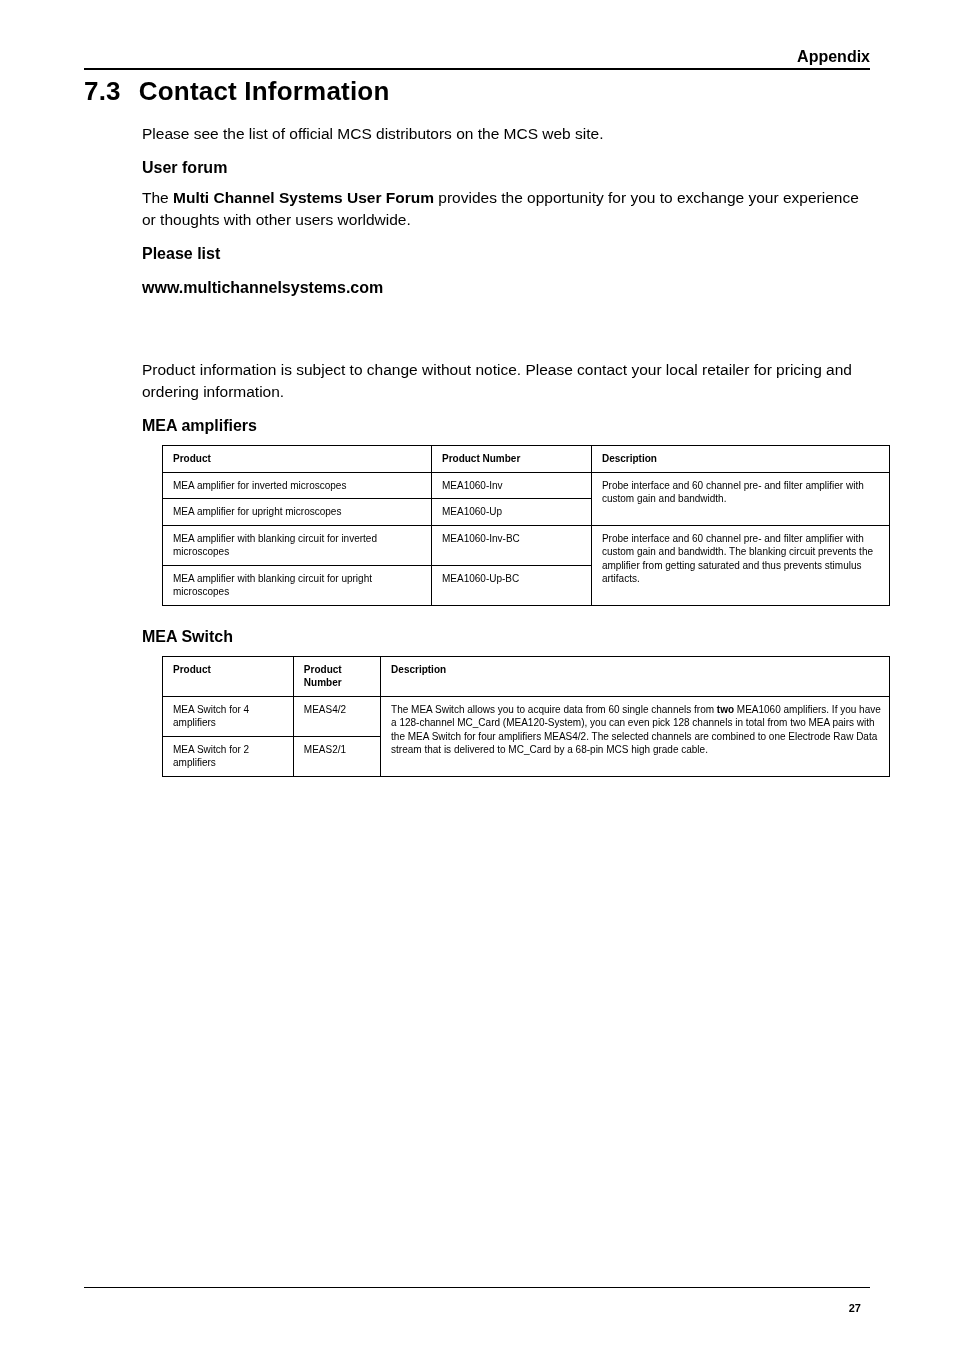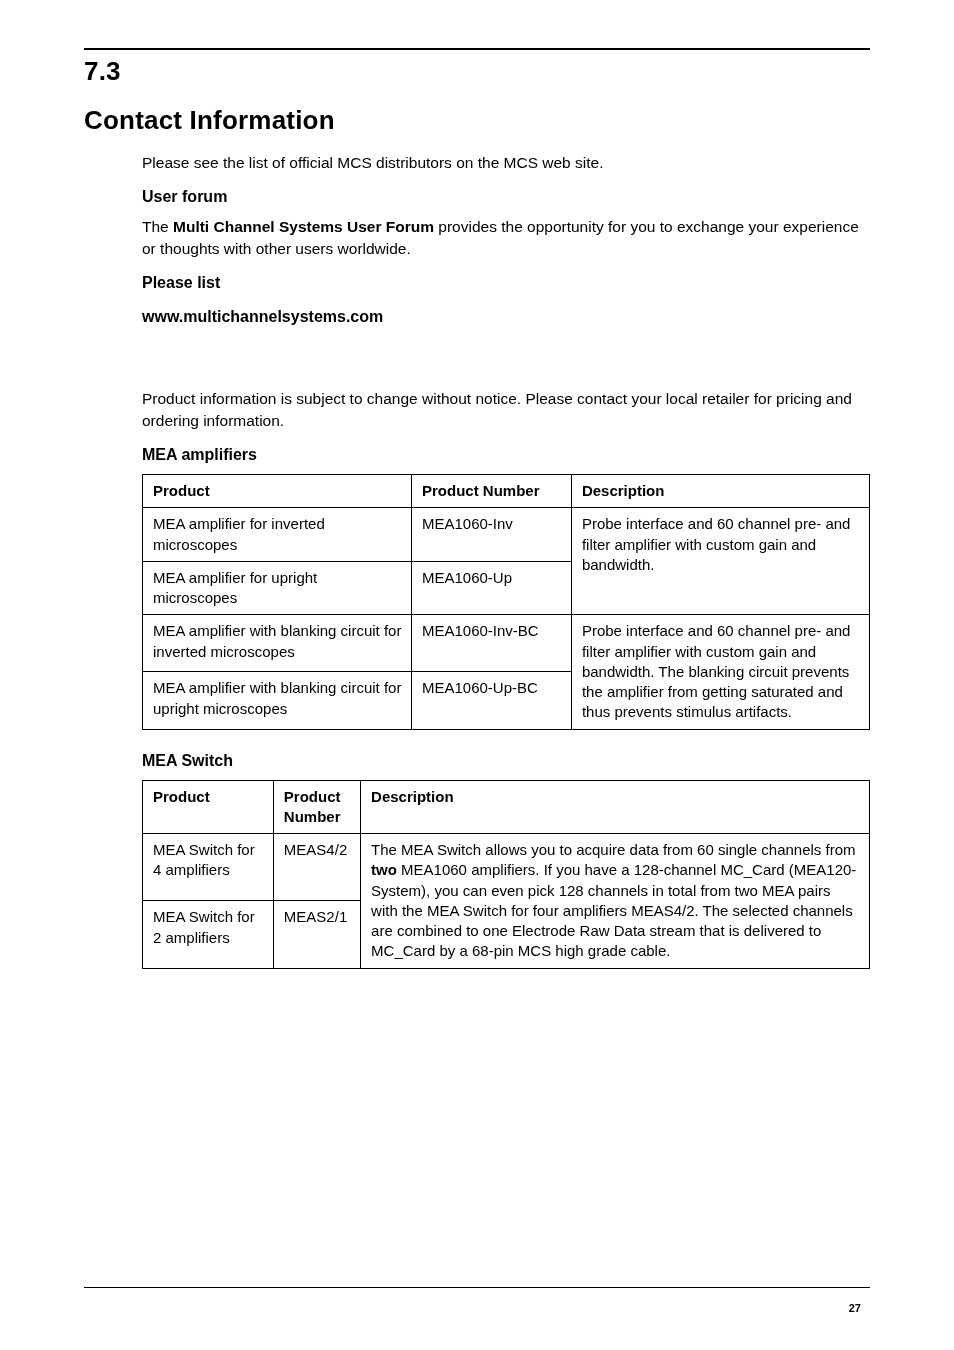--- a/index.html
+++ b/index.html
@@ -30,21 +30,20 @@
     border-top: 2px solid #000;
     margin: 0 0 6px 0;
   }
   h2.section {
     margin: 0 0 16px 0;
     font-size: 26px;
     font-weight: 700;
     display: flex;
     gap: 18px;
     letter-spacing: 0.2px;
-    flex-direction: column;
   }
   h2.section .num {
     flex: 0 0 auto;
   }
   .indent {
     margin-left: 58px;
   }
   h3.sub {
     font-size: 16px;
     font-weight: 700;
@@ -54,22 +53,23 @@
     font-size: 15.5px;
     line-height: 1.42;
     margin: 0 0 14px 0;
   }
   .bold { font-weight: 700; }
   .block-gap { height: 52px; }
 
   table.grid {
     width: 100%;
     border-collapse: collapse;
-    font-size: 15px;
+    font-size: 10px;
     line-height: 1.35;
+    margin-left: 20px;
   }
   table.grid th, table.grid td {
     border: 1px solid #000;
     padding: 6px 8px 6px 10px;
     text-align: left;
     vertical-align: top;
   }
   table.grid th {
     font-weight: 700;
   }
@@ -86,20 +86,21 @@
     left: 84px;
     right: 84px;
     border-top: 1.5px solid #000;
   }
 </style>
 </head>
 <body>
 
 <div class="page">
 
+  <div class="running-head">Appendix</div>
   <hr class="top-rule">
 
   <h2 class="section">
     <span class="num">7.3</span>
     <span>Contact Information</span>
   </h2>
 
   <div class="indent">
     <p class="body">Please see the list of official MCS distributors on the MCS web site.</p>
 

